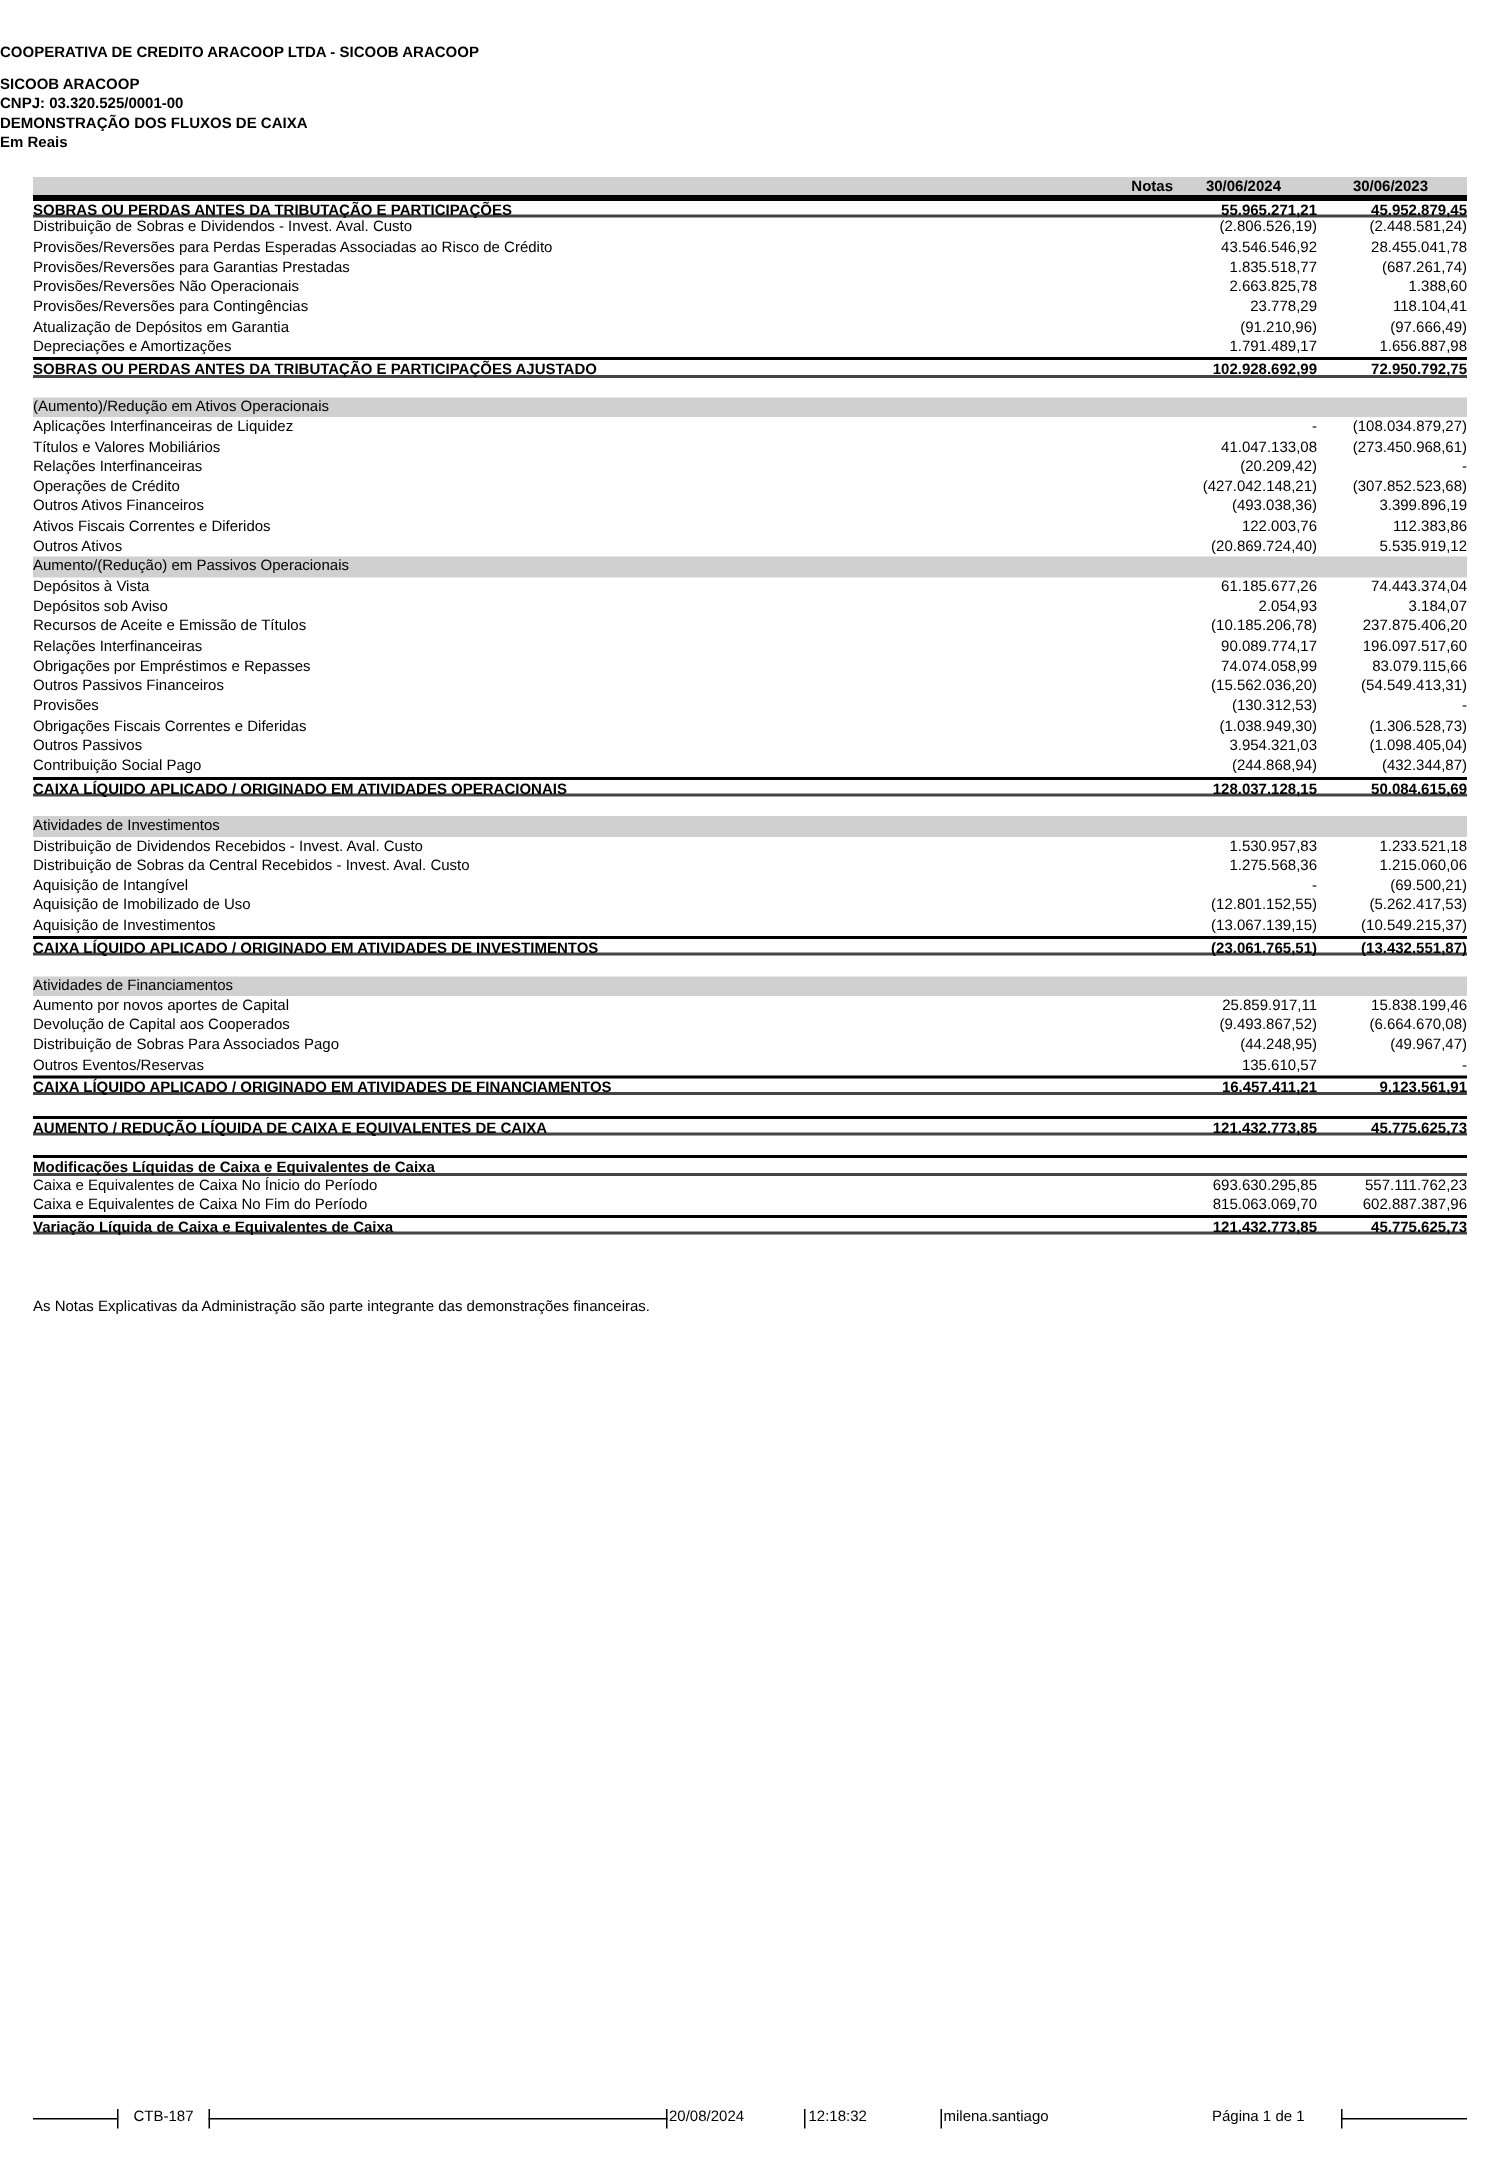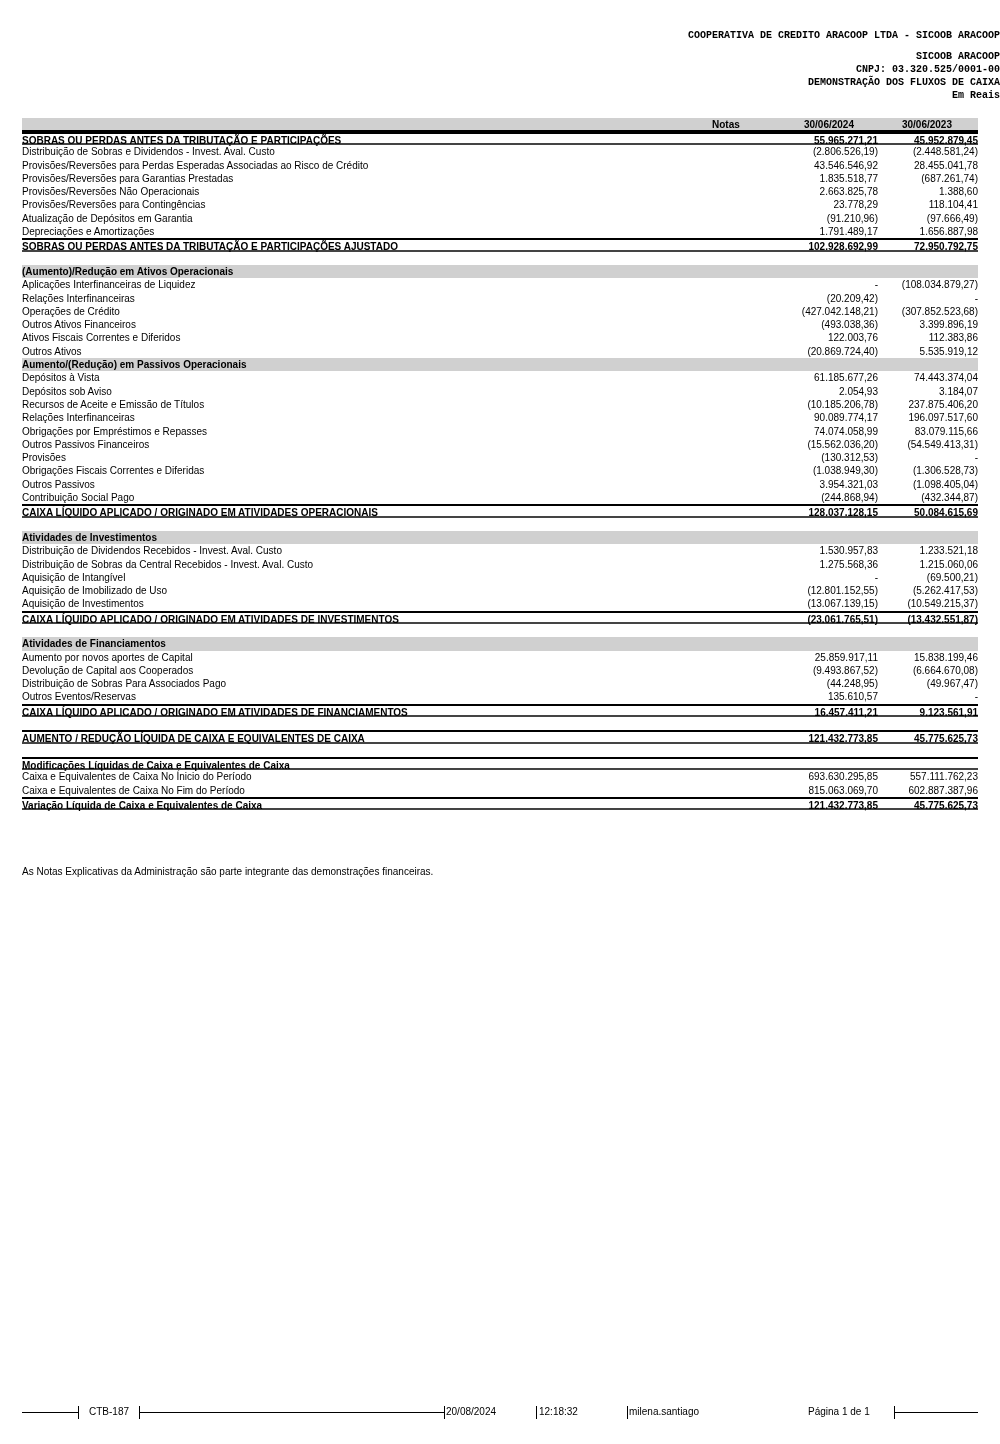--- a/index.html
+++ b/index.html
@@ -1,41 +1,41 @@
 <!DOCTYPE html>
 <html><head>
 <meta charset="utf-8">
 <style>
   * { box-sizing: border-box; margin: 0; padding: 0; }
   html, body { width: 1000px; height: 1444px; background: #ffffff; }
   body { font-family: "Liberation Sans", sans-serif; color: #000; position: relative; font-size: 10px; }
 
-  .header { position: absolute; left: 0; width: 1000px; text-align: right; font-weight: bold; font-size: 10px; font-family: Liberation Mono, monospace; }
+  .header { position: absolute; left: 0; width: 1000px; text-align: left; font-weight: bold; font-size: 10px; }
   .h-company { top: 30px; }
   .h-name { top: 51px; }
   .h-cnpj { top: 64px; }
   .h-title { top: 77px; }
   .h-unit { top: 90px; }
 
   .table { position: absolute; left: 22px; top: 118px; width: 956px; }
   .row { position: relative; height: 13.3px; line-height: 13.3px; white-space: nowrap; }
   .row .label { position: absolute; left: 0; }
   .row .v1 { position: absolute; right: 100px; text-align: right; }
   .row .v2 { position: absolute; right: 0; text-align: left; }
-  .row .notes { position: absolute; left: 690px; width: 70px; text-align: left; }
+  .row .notes { position: absolute; left: 690px; width: 70px; text-align: right; }
 
   .colhead { background: #d0d0d0; font-weight: bold; border-bottom: 2px solid #000; height: 14px; }
   .colhead .v1 { right: 124px; }
   .colhead .v2 { right: 26px; }
 
   .total { font-weight: bold; text-decoration: underline; }
   .total-top { border-top: 2px solid #000; }
   .total-bottom { border-bottom: 2px solid #444; }
 
-  .section { background: #d0d0d0; font-weight: bold; }
+  .section { background: #d0d0d0; font-weight: normal; }
 
   .spacer { height: 13.3px; }
 
   .footnote { position: absolute; left: 22px; top: 866px; font-size: 10px; }
 
   .footer { position: absolute; top: 1405px; left: 0; width: 964px; height: 16px; font-size: 10px; }
   .footer .line { position: absolute; top: 7px; height: 1px; background: #000; }
   .footer .tick { position: absolute; top: 1px; width: 1px; height: 13px; background: #000; }
   .footer .txt { position: absolute; top: 1px; }
 </style>
@@ -103,20 +103,25 @@
         <span class="v2">72.950.792,75</span>
       </div>
       <div class="row spacer"></div>
       <div class="row section">
         <span class="label">(Aumento)/Redução em Ativos Operacionais</span>
       </div>
       <div class="row">
         <span class="label">Aplicações Interfinanceiras de Liquidez</span>
         <span class="v1">-</span>
         <span class="v2">(108.034.879,27)</span>
+      </div>
+      <div class="row">
+        <span class="label">Títulos e Valores Mobiliários</span>
+        <span class="v1">41.047.133,08</span>
+        <span class="v2">(273.450.968,61)</span>
       </div>
       <div class="row">
         <span class="label">Relações Interfinanceiras</span>
         <span class="v1">(20.209,42)</span>
         <span class="v2">-</span>
       </div>
       <div class="row">
         <span class="label">Operações de Crédito</span>
         <span class="v1">(427.042.148,21)</span>
         <span class="v2">(307.852.523,68)</span>

